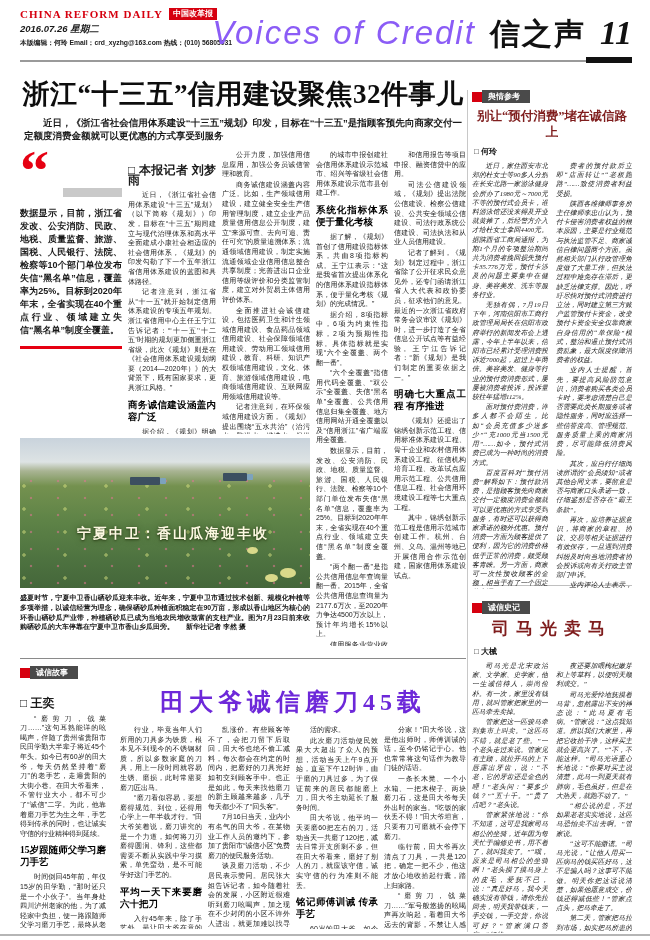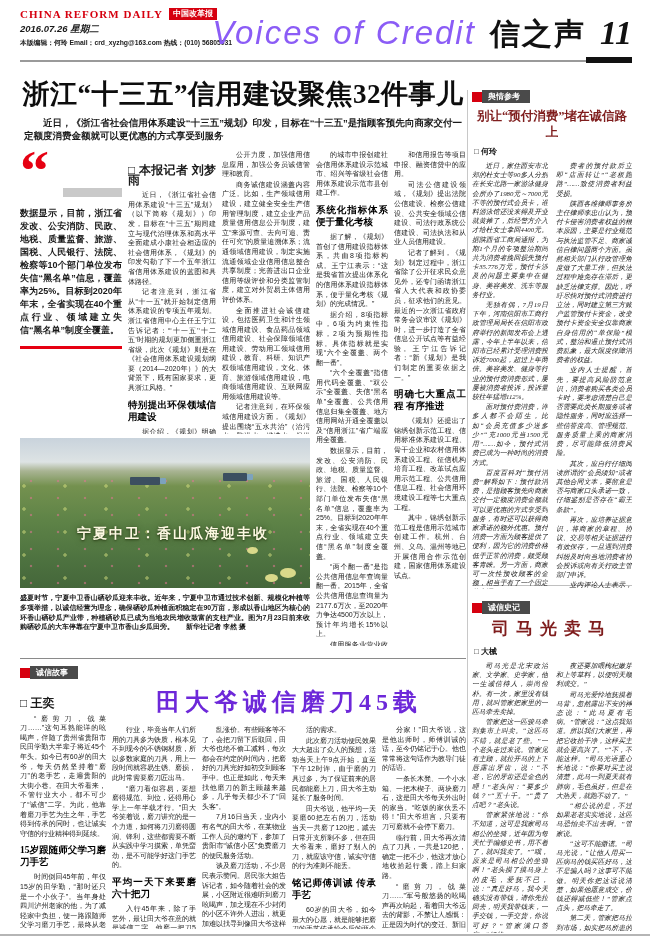--- a/index.html
+++ b/index.html
@@ -74,21 +74,21 @@
   .sb2-headline{font-size:17px;line-height:22px;text-align:center;letter-spacing:7px;margin:4px 0 6px 0;}
   .sb-by{font-weight:bold;font-size:8px;margin:0 0 4px 2px;}
   .sb-cols{display:flex;gap:8px;}
   .sb-col{flex:1;font-size:6.8px;line-height:9.2px;text-align:justify;overflow:hidden;
           font-family:"Liberation Serif","DejaVu Serif",serif;font-style:italic;}
   #sb-art1 .sb-cols{height:428px;}
   #sb-art2 .sb-cols{height:272px;}
 
   
   #bottom{position:absolute;left:20px;top:666px;width:446px;height:264px;}
-  .bottom-flex{display:flex;gap:6px;height:246px;}
+  .bottom-flex{display:flex;gap:14px;height:246px;}
   .b-col1{width:86px;flex:none;}
   .b-right{flex:1;display:flex;flex-direction:column;}
   .b-headline{font-family:"Liberation Serif",serif;font-weight:900;font-size:24px;letter-spacing:5px;text-align:center;color:#6d28d9;height:42px;line-height:38px;}
   .b-cols{flex:1;display:flex;gap:6px;overflow:hidden;}
 </style>
 </head>
 <body>
 
 <div id="page">
 
@@ -117,21 +117,21 @@
           <div class="quote-col">
             <div class="quote-mark">“</div>
             <div class="quote-band"></div>
             <div class="quote-text">数据显示，目前，浙江省发改、公安消防、民政、地税、质量监督、旅游、国税、人民银行、法院、检察等10个部门单位发布失信“黑名单”信息，覆盖率为25%。目标到2020年年末，全省实现在40个重点行业、领域建立失信“黑名单”制度全覆盖。</div>
             <div class="quote-rule"></div>
           </div>
           <div class="ncol">
               <div class="it-by">□ 本报记者 刘梦雨</div>
               <div class="it-p">近日，《浙江省社会信用体系建设“十三五”规划》（以下简称《规划》）印发，目标在“十三五”期间建立与现代治理体系和高水平全面建成小康社会相适应的社会信用体系，《规划》的印发勾勒了下一个五年浙江省信用体系建设的蓝图和具体路径。</div>
               <div class="it-p">记者注意到，浙江省从“十一五”就开始制定信用体系建设的专项五年规划。浙江省信用中心主任王宁江告诉记者：“‘十一五’‘十二五’时期的规划更加侧重浙江省级，此次《规划》则是在《社会信用体系建设规划纲要（2014—2020年）》的大背景下，既有国家要求，更具浙江风格。”</div>
-              <div class="it-h">特别提出环保领域信用建设</div>
+              <div class="it-h">商务诚信建设涵盖内容广泛</div>
               <div class="it-p">据介绍，《规划》明确了政务、商务、社会和司法四大重点领域32项具体建设任务。如加快推进政务诚信建设，坚持依法行政，加大政府守信践诺机制建设，加大政务信息</div>
             </div>
           <div class="ncol">
               <div class="it-p">公开力度，加强信用信息应用，加强公务员诚信管理和教育。</div>
               <div class="it-p">商务诚信建设涵盖内容广泛。比如，生产领域信用建设，建立健全安全生产信用管理制度，建立企业产品质量信用信息公开制度，建立“来源可查、去向可追、责任可究”的质量追溯体系；流通领域信用建设，制定实施流通领域企业信用信息整合共享制度；完善进出口企业信用等级评价和分类监管制度，建立对外贸易主体信用评价体系。</div>
               <div class="it-p">全面推进社会诚信建设，包括医药卫生和计生领域信用建设、食品药品领域信用建设、社会保障领域信用建设、劳动用工领域信用建设，教育、科研、知识产权领域信用建设，文化、体育、旅游领域信用建设，电商领域信用建设、互联网应用领域信用建设等。</div>
               <div class="it-p">记者注意到，在环保领域信用建设方面，《规划》提出围绕“五水共治”（治污水、防洪水、排涝水、保供水、抓节水）建立相关主体信用档案，将“五水共治”项目主体</div>
             </div>
         </div>
         <div class="photo">

